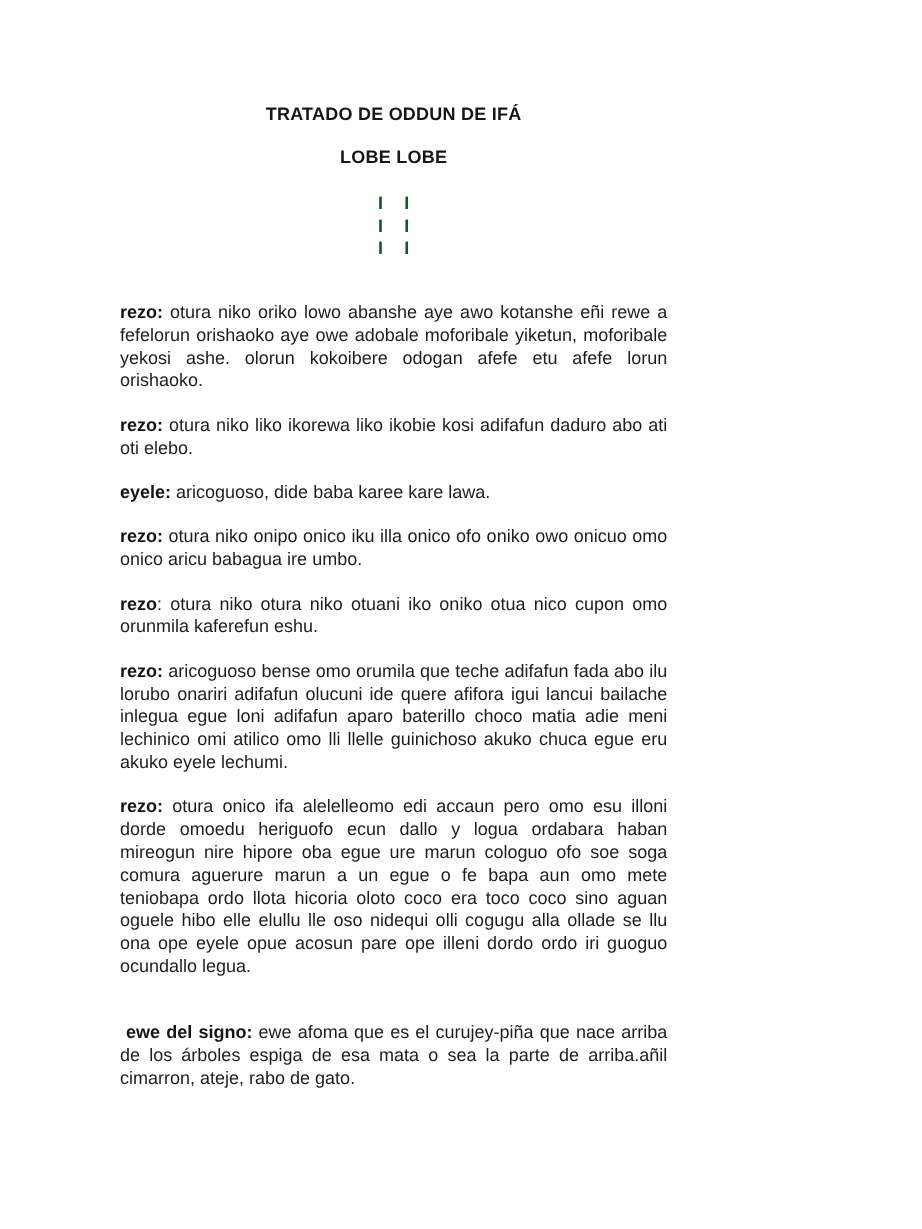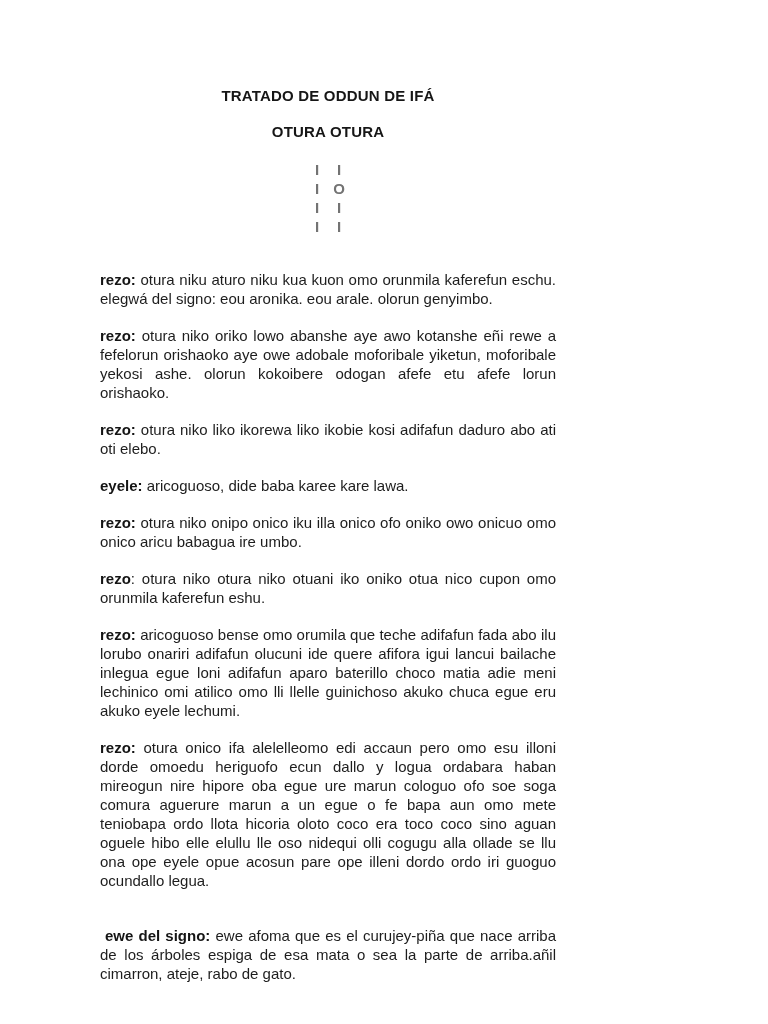--- a/index.html
+++ b/index.html
@@ -30,21 +30,21 @@
     color: #161616;
   }
   .sign {
     text-align: center;
     margin: 3px 0 34px 0;
   }
   .sign-row {
     font-weight: bold;
     font-size: 15px;
     line-height: 19px;
-    color: #737373;
+    color: #14532d;
   }
   .sign-cell {
     display: inline-block;
     width: 16px;
     text-align: center;
   }
   .sign-cell + .sign-cell {
     margin-left: 6px;
   }
   .para {
@@ -61,34 +61,32 @@
     text-indent: 5px;
     margin-top: 36px;
   }
 </style>
 </head>
 <body>
 
 <div class="page">
 
   <div class="heading">TRATADO DE ODDUN DE IFÁ</div>
-  <div class="heading">OTURA OTURA</div>
+  <div class="heading">LOBE LOBE</div>
 
   <div class="sign" id="sign-container">
   <div class="sign-row"><span class="sign-cell">I</span><span class="sign-cell">I</span></div>
 
-  <div class="sign-row"><span class="sign-cell">I</span><span class="sign-cell">O</span></div>
 
   <div class="sign-row"><span class="sign-cell">I</span><span class="sign-cell">I</span></div>
 
   <div class="sign-row"><span class="sign-cell">I</span><span class="sign-cell">I</span></div>
 </div>
 
   <div id="para-container">
-  <p class="para"><b class="para-label">rezo: </b><span class="para-text">otura niku aturo niku kua kuon omo orunmila kaferefun eschu. elegwá del signo: eou aronika. eou arale. olorun genyimbo.</span></p>
 
   <p class="para"><b class="para-label">rezo: </b><span class="para-text">otura niko oriko lowo abanshe aye awo kotanshe eñi rewe a fefelorun orishaoko aye owe adobale moforibale yiketun, moforibale yekosi ashe. olorun kokoibere odogan afefe etu afefe lorun orishaoko.</span></p>
 
   <p class="para"><b class="para-label">rezo: </b><span class="para-text">otura niko liko ikorewa liko ikobie kosi adifafun daduro abo ati oti elebo.</span></p>
 
   <p class="para"><b class="para-label">eyele: </b><span class="para-text">aricoguoso, dide baba karee kare lawa.</span></p>
 
   <p class="para"><b class="para-label">rezo: </b><span class="para-text">otura niko onipo onico iku illa onico ofo oniko owo onicuo omo onico aricu babagua ire umbo.</span></p>
 
   <p class="para"><b class="para-label">rezo</b><span class="para-text">: otura niko otura niko otuani iko oniko otua nico cupon omo orunmila kaferefun eshu.</span></p>

